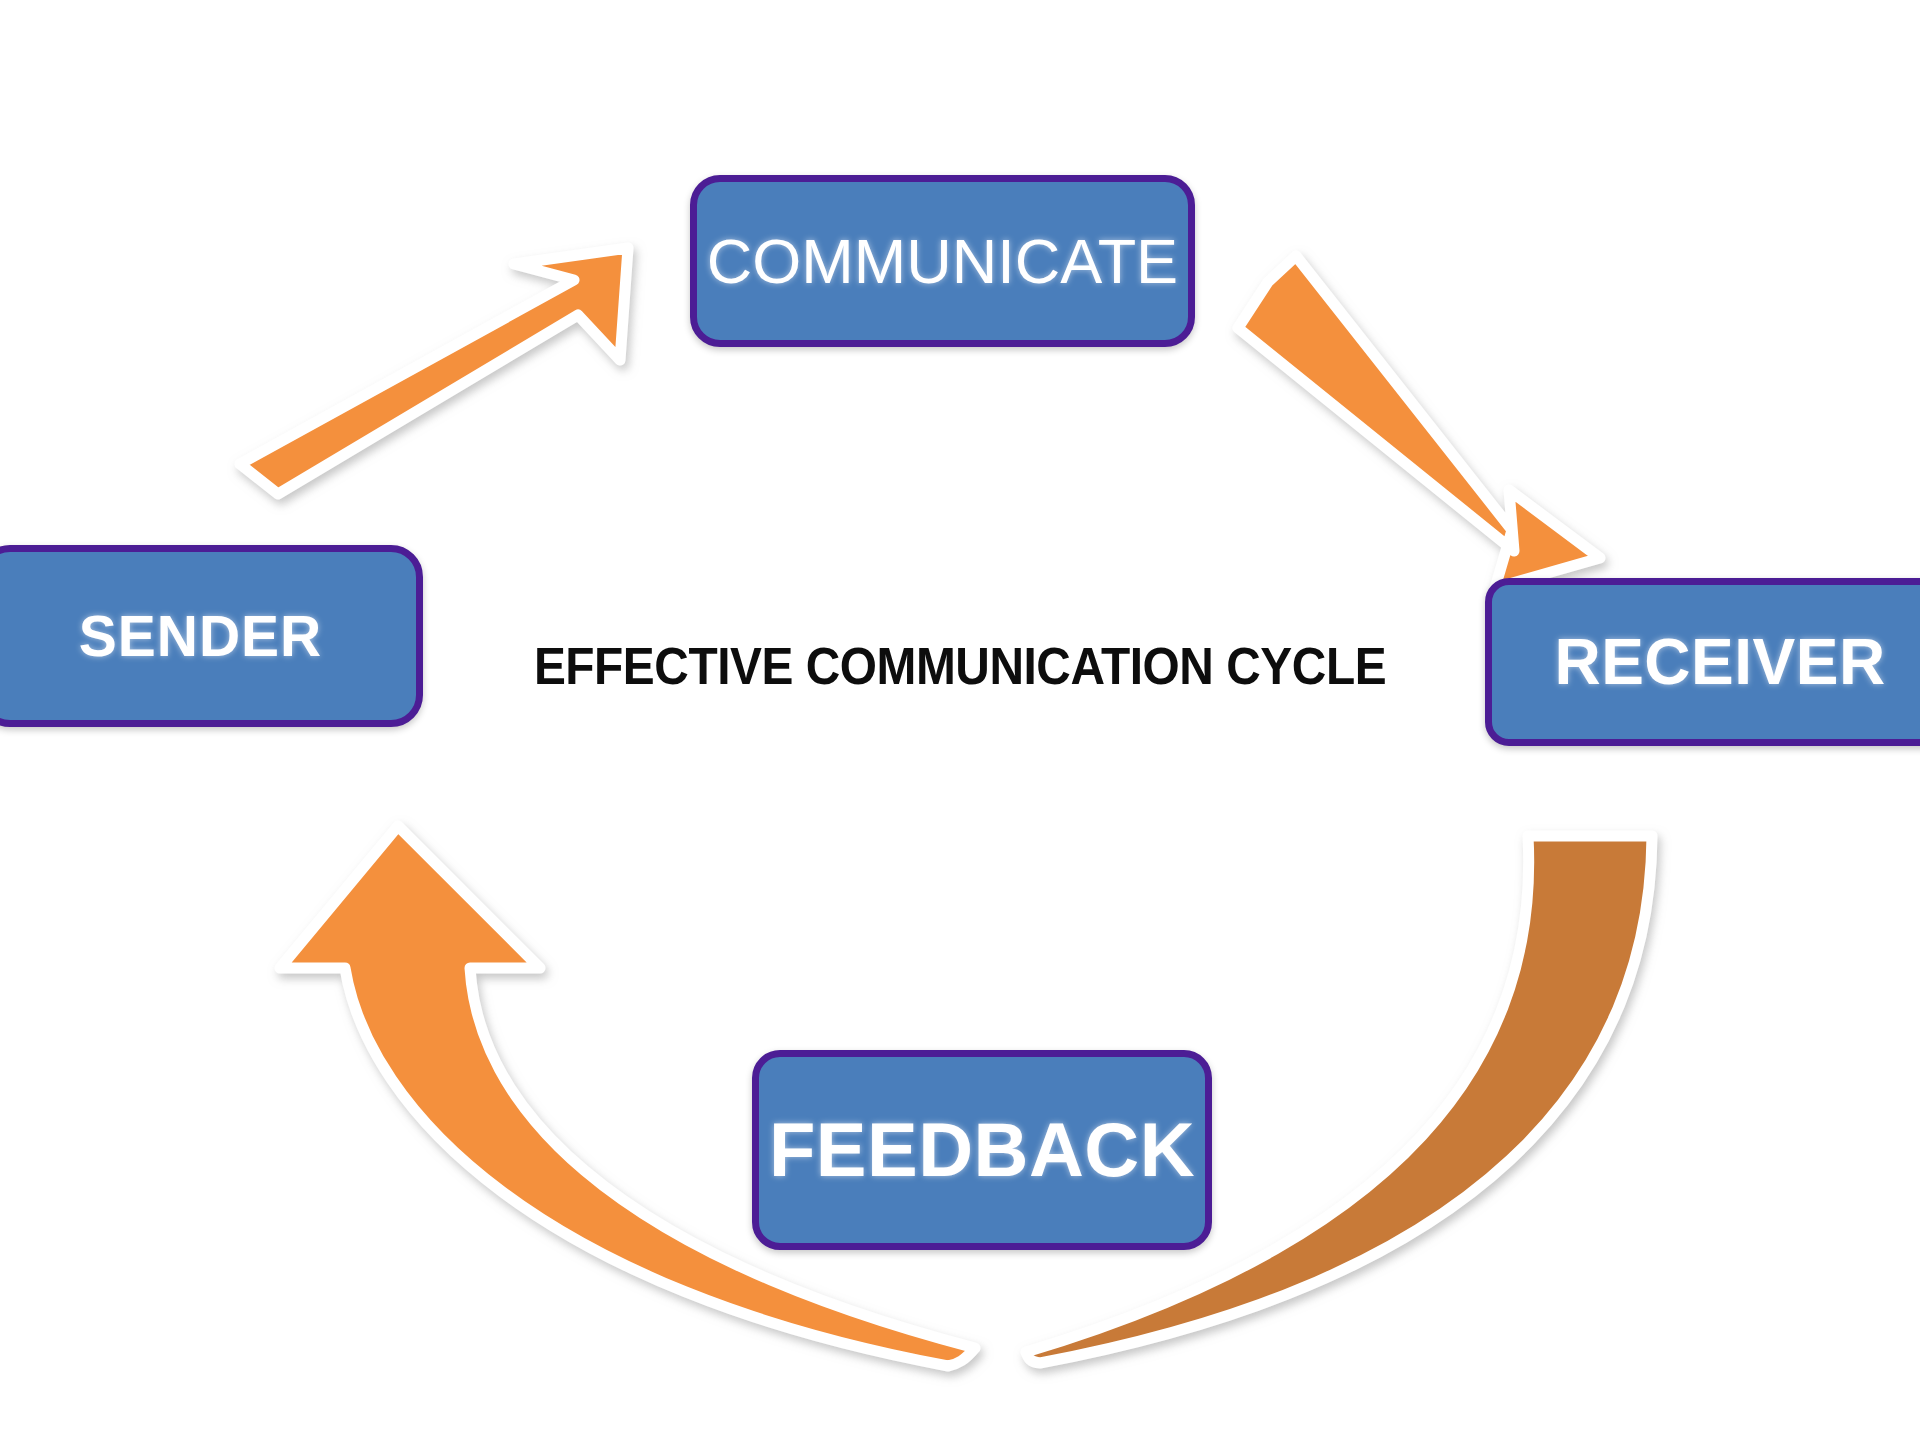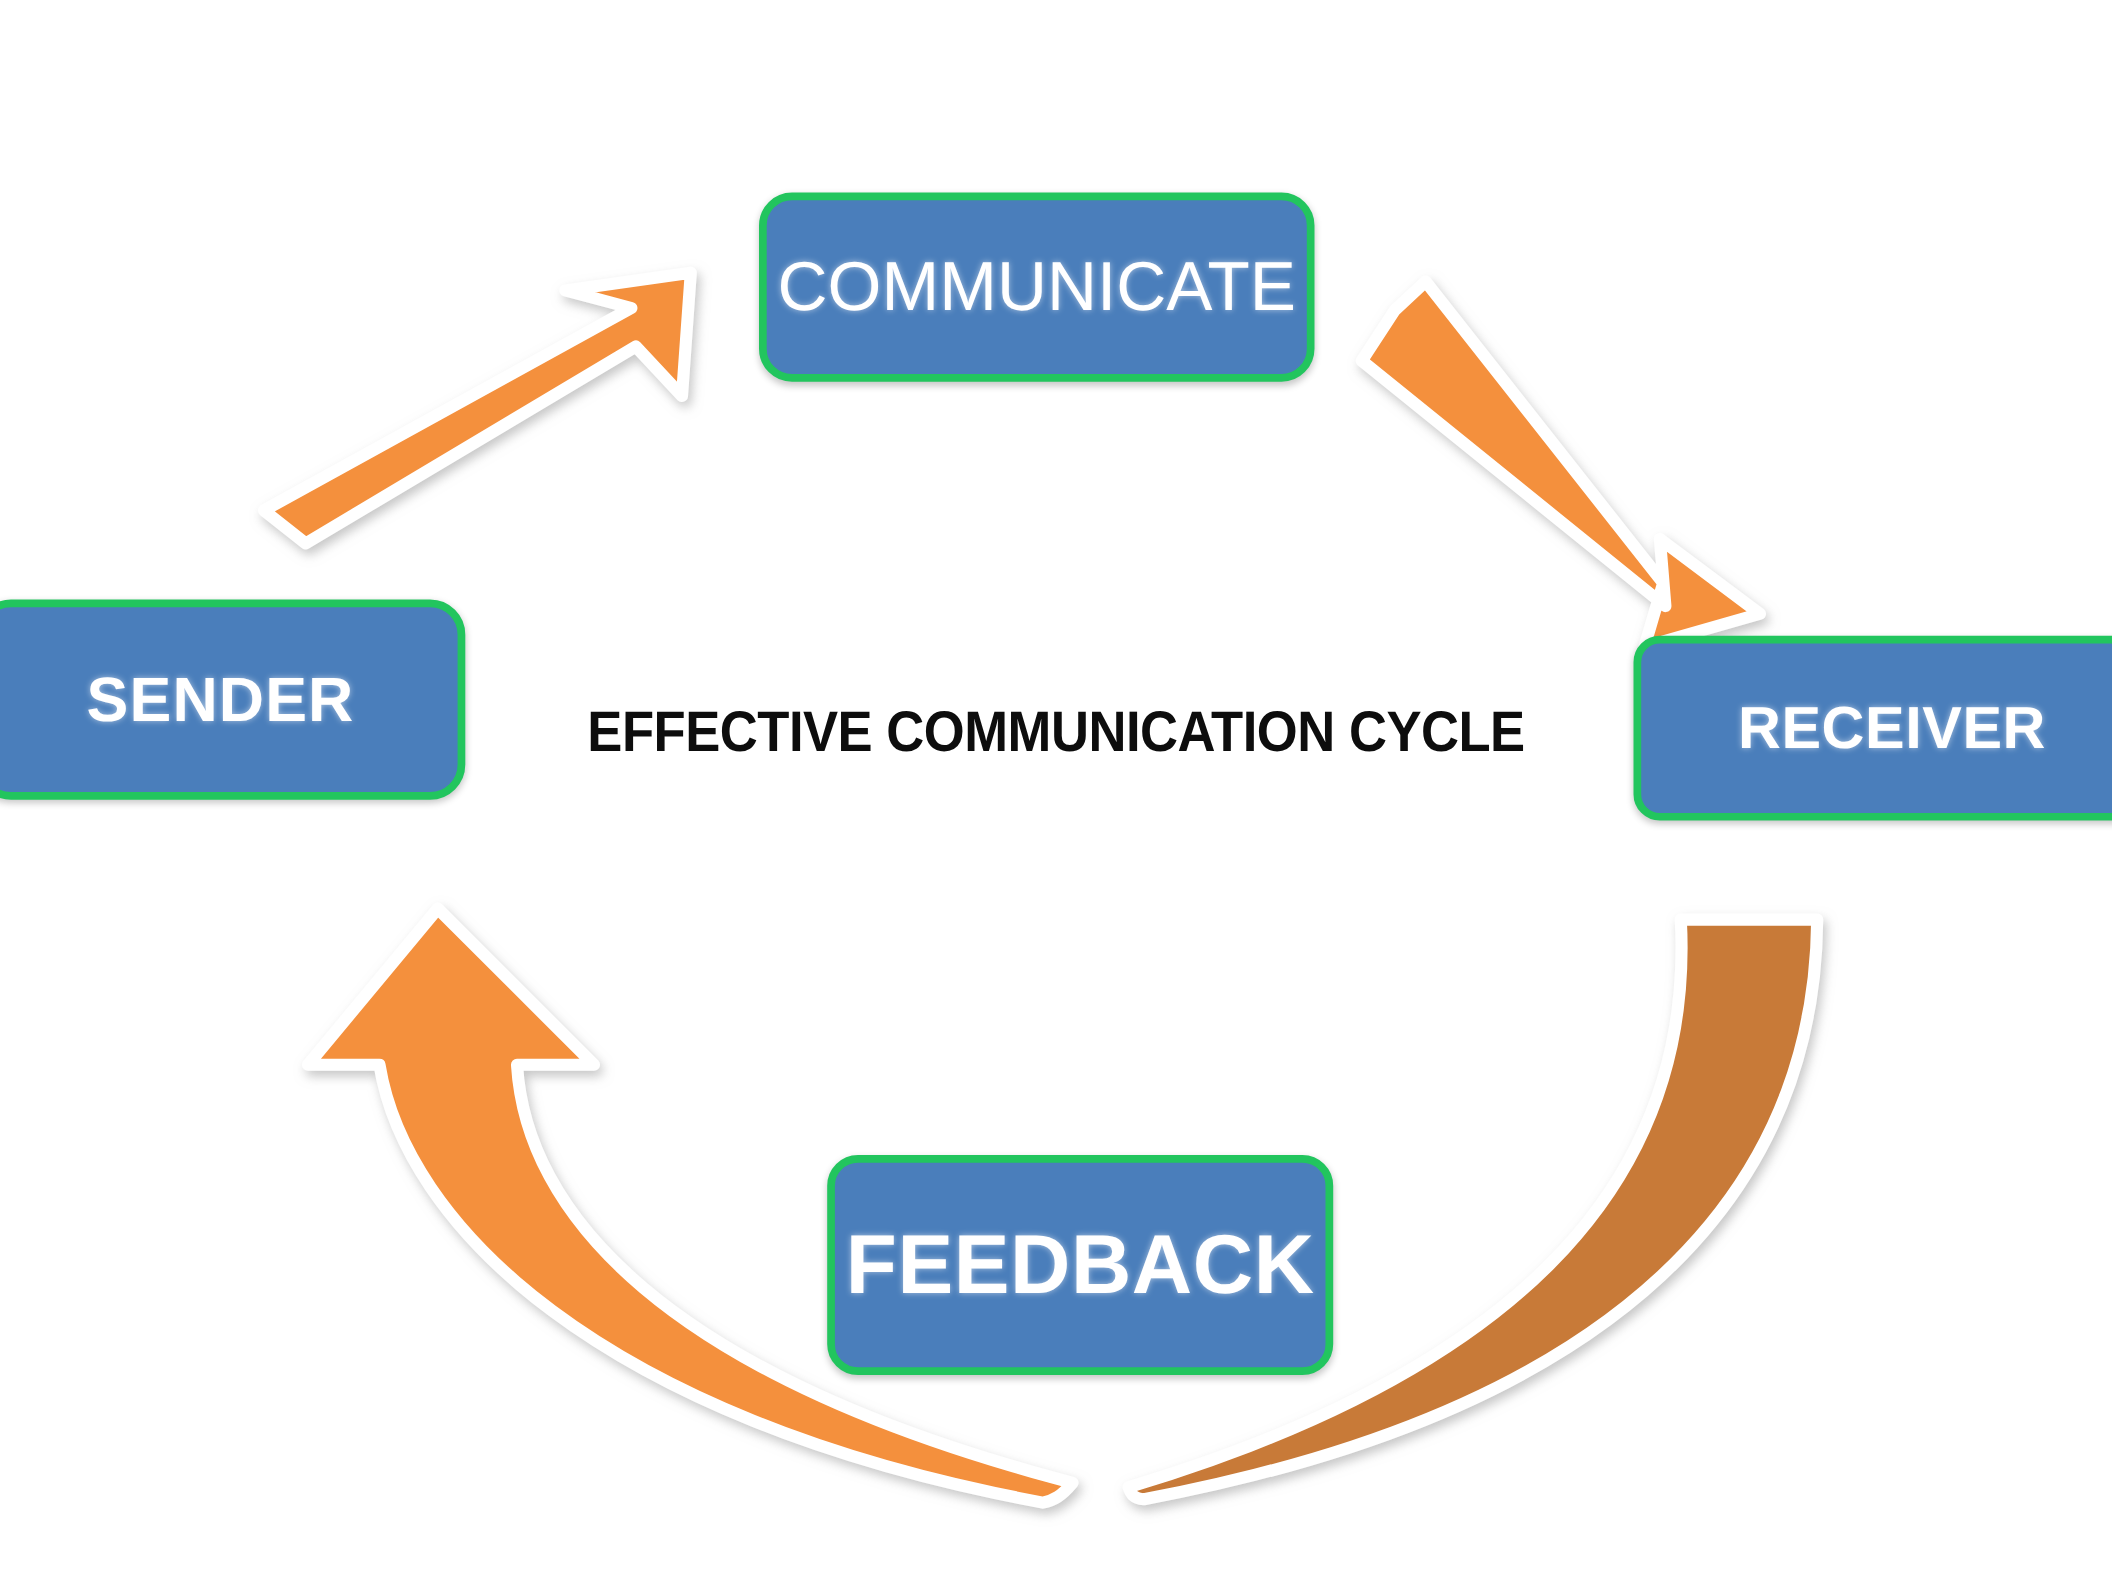--- a/index.html
+++ b/index.html
@@ -19,21 +19,21 @@
     position: absolute;
     left: 0;
     top: 0;
     width: 1920px;
     height: 1440px;
   }
   .node-box {
     position: absolute;
     box-sizing: border-box;
     background: #4a7ebb;
-    border: 7px solid #22c55e;
+    border: 7px solid #4c1d95;
     border-radius: 26px;
     display: flex;
     align-items: center;
     justify-content: center;
     box-shadow: 0 3px 7px rgba(0,0,0,0.22);
     color: #ffffff;
     text-align: center;
     letter-spacing: 0.5px;
     line-height: 1;
     z-index: 5;
@@ -73,21 +73,21 @@
 
   
   #node-receiver {
     left: 1485px;
     top: 578px;
     width: 470px;
     height: 168px;
     border-radius: 24px;
   }
   #node-receiver .node-label {
-    font-size: 54px;
+    font-size: 64px;
     font-weight: 700;
     letter-spacing: 0.5px;
   }
 
   
   #node-feedback {
     left: 752px;
     top: 1050px;
     width: 460px;
     height: 200px;

